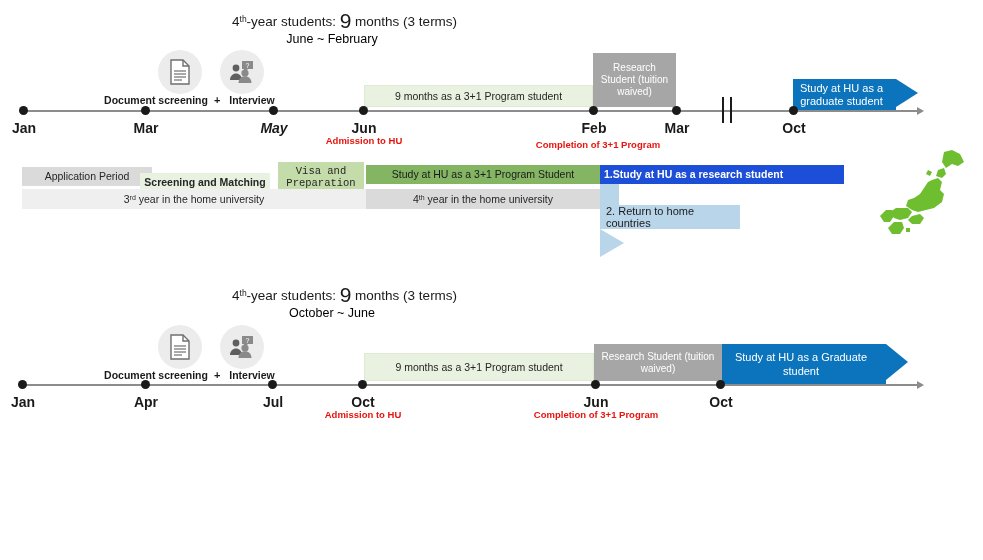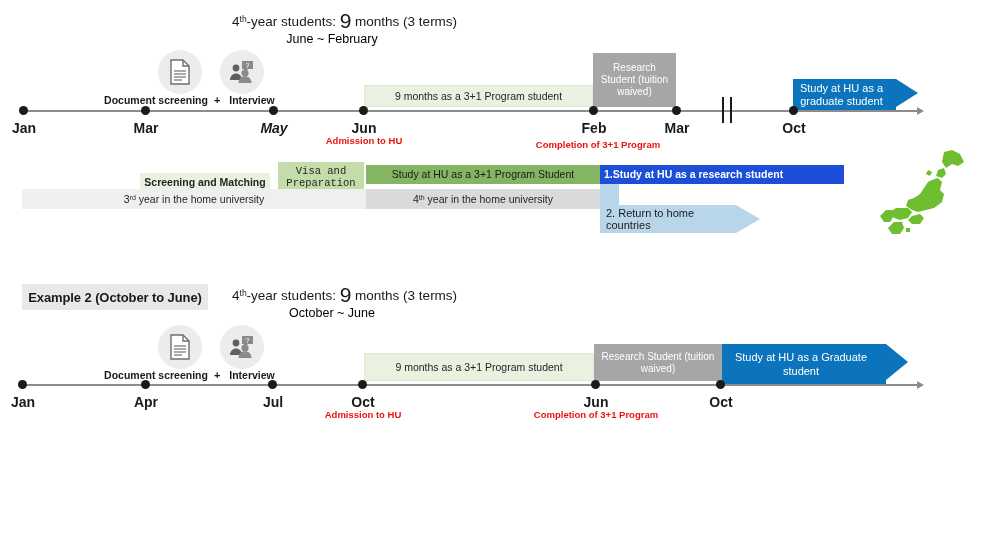--- a/index.html
+++ b/index.html
@@ -200,36 +200,37 @@
   <div class="abs month-lbl" style="left:120px;top:120px;width:52px;">Mar</div>
   <div class="abs month-lbl" style="left:248px;top:120px;width:52px;font-style:italic;">May</div>
   <div class="abs month-lbl" style="left:338px;top:120px;width:52px;">Jun</div>
   <div class="abs month-lbl" style="left:568px;top:120px;width:52px;">Feb</div>
   <div class="abs month-lbl" style="left:651px;top:120px;width:52px;">Mar</div>
   <div class="abs month-lbl" style="left:768px;top:120px;width:52px;">Oct</div>
 
   <div class="abs note-red" style="left:304px;top:135px;width:120px;">Admission to HU</div>
   <div class="abs note-red" style="left:518px;top:139px;width:160px;">Completion of 3+1 Program</div>
 
+  <div class="abs bar bar-gray-d" style="left:22px;top:167px;width:130px;height:19px;">Application Period</div>
   <div class="abs bar bar-palegreen" style="left:140px;top:173px;width:130px;height:19px;font-weight:bold;">Screening and Matching</div>
   <div class="abs bar bar-midgreen" style="left:278px;top:162px;width:86px;height:30px;flex-direction:column;font-family:Liberation Mono, monospace;">
     <span style="white-space:normal;">Visa and Preparation</span>
   </div>
   <div class="abs bar bar-green" style="left:366px;top:165px;width:234px;height:19px;">Study at HU as a 3+1 Program Student</div>
   <div class="abs bar bar-darkgreen" style="left:600px;top:165px;width:244px;height:19px;">1.Study at HU as a research student</div>
 
   <div class="abs bar bar-gray-l" style="left:22px;top:189px;width:344px;height:20px;">
     <span><span>3</span><sup class="sub-small">rd</sup><span> year in the home university</span></span>
   </div>
   <div class="abs bar bar-gray-d" style="left:366px;top:189px;width:234px;height:20px;">
     <span><span>4</span><sup class="sub-small">th</sup><span> year in the home university</span></span>
   </div>
 
   <div class="abs blue-stem" style="left:600px;top:184px;width:19px;height:30px;"></div>
-  <div class="abs" style="left:600px;top:205px;width:160px;height:28px;display:flex;">
+  <div class="abs" style="left:600px;top:205px;width:160px;height:28px;display:flex;flex-direction:column;">
     <div class="blue-arrow-flat" style="width:134px;height:28px;align-items:center;padding:0 0 0 6px;">2. Return to home countries</div>
     <div style="width:0;height:0;border-top:14px solid transparent;border-bottom:14px solid transparent;border-left:24px solid #b9d5ea;"></div>
   </div>
 
   <svg class="abs" style="left:872px;top:148px;" width="100" height="92" viewBox="0 0 100 92">
     <g fill="#6ebe2f">
       <path d="M72 4 L80 2 L88 6 L92 14 L86 18 L80 16 L74 20 L70 14 Z"></path>
       <path d="M66 22 L72 20 L74 26 L70 30 L64 28 Z"></path>
       <path d="M60 32 L66 30 L70 34 L68 42 L72 46 L70 54 L62 60 L54 62 L46 64 L40 62 L34 58 L36 52 L42 50 L48 46 L52 40 L56 34 Z"></path>
       <path d="M30 60 L36 60 L40 64 L36 70 L28 72 L22 70 L18 64 L24 60 Z"></path>
@@ -237,21 +238,20 @@
       <path d="M40 68 L48 66 L52 70 L48 76 L40 76 L36 72 Z"></path>
       <path d="M22 74 L30 74 L32 80 L28 86 L20 86 L16 80 Z"></path>
       <path d="M56 22 L60 24 L58 28 L54 26 Z"></path>
       <path d="M34 80 L38 80 L38 84 L34 84 Z"></path>
     </g>
   </svg>
 </div>
 
 <div class="abs" style="left:0;top:278px;width:983px;height:282px;">
 
-  <div class="abs ex-title" style="left:22px;top:6px;width:186px;height:26px;">Example 2 (October to June)</div>
 
   <div class="abs hdr-main" style="left:232px;top:6px;">
     <span>4</span><sup>th</sup><span>-year students: </span><span class="big">9</span><span> months (3 terms)</span>
   </div>
   <div class="abs hdr-sub" style="left:232px;top:28px;width:200px;">October ~ June</div>
 
   <div class="abs icon-circle" style="left:158px;top:47px;">
     <svg width="22" height="26" viewBox="0 0 22 26">
       <path d="M2 1 h12 l6 6 v18 h-18 z" fill="#ffffff" stroke="#6f6f6f" stroke-width="1.4"></path>
       <path d="M14 1 v6 h6" fill="none" stroke="#6f6f6f" stroke-width="1.4"></path>

